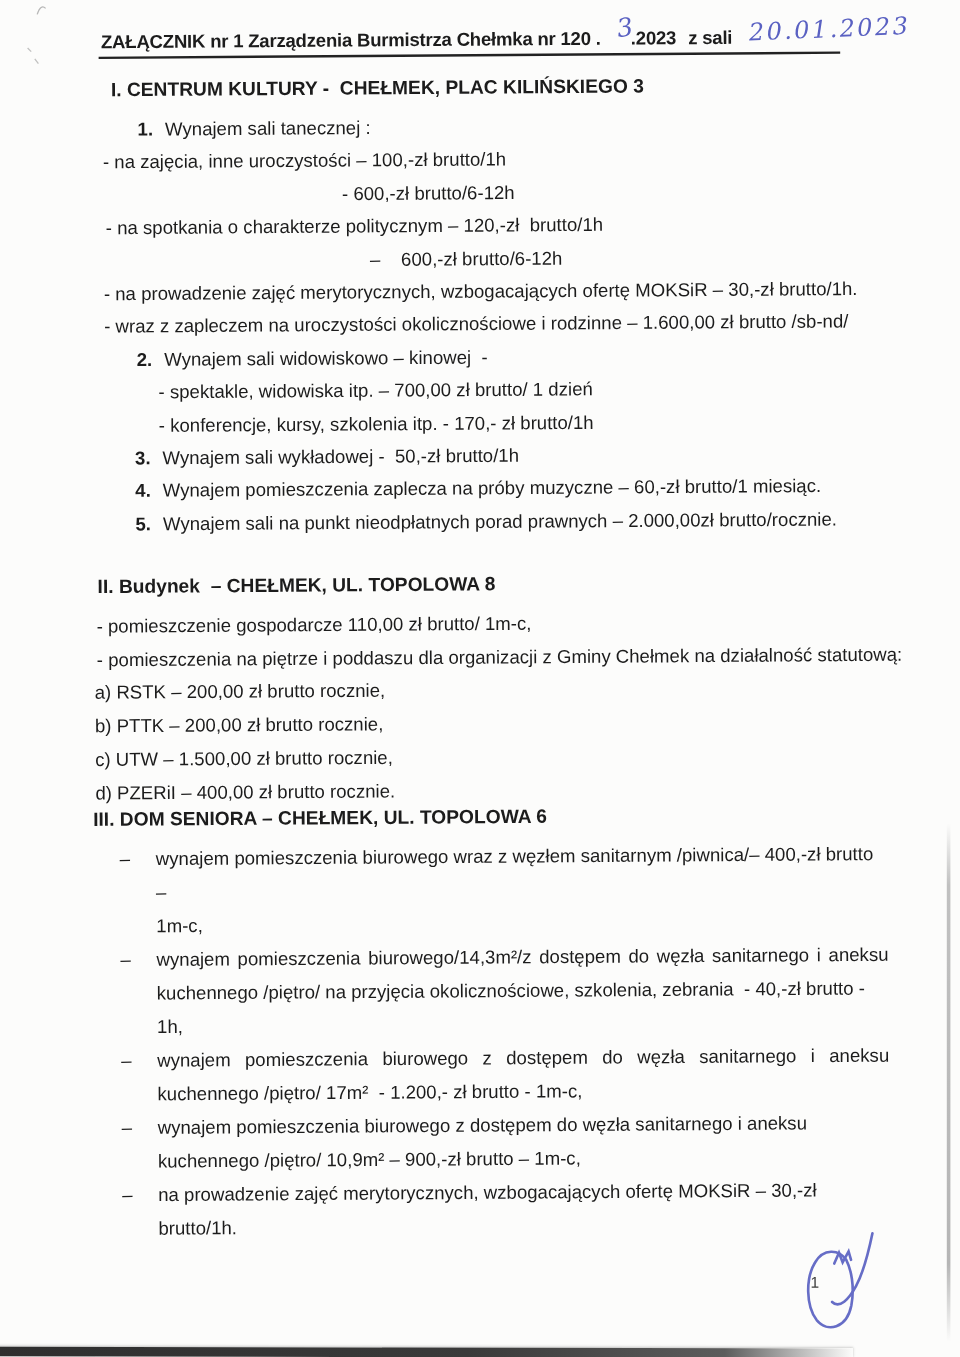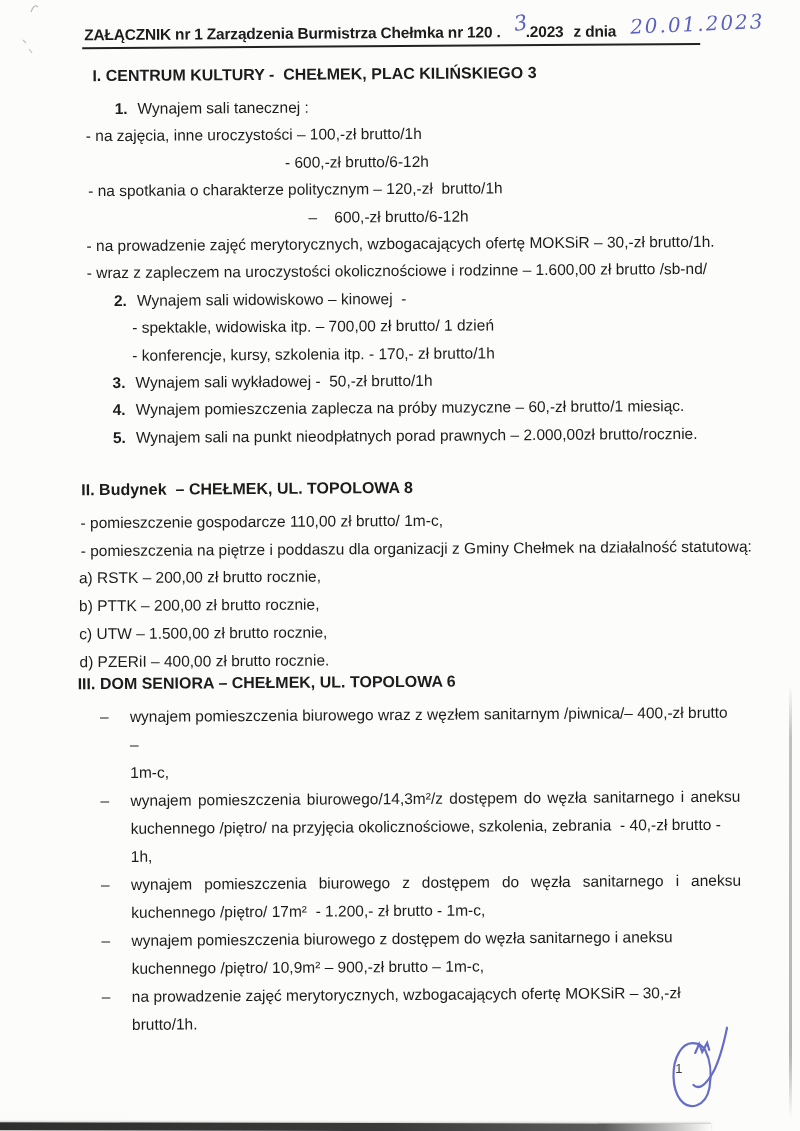--- a/index.html
+++ b/index.html
@@ -56,21 +56,21 @@
   .edge-line{position:absolute;left:789px;top:686px;width:2.5px;height:432px;
     background:linear-gradient(to bottom,rgba(190,190,190,0),#c0c0c0 12%,#b5b5b5 85%,rgba(180,180,180,0));}
   .mark{position:absolute;}
 </style>
 </head>
 <body>
 
 <div class="page">
   <div class="content">
 
-    <div class="hdr"><span>ZAŁĄCZNIK nr 1 Zarządzenia Burmistrza Chełmka nr 120 .</span><span class="hw hw-num">3</span><span>.2023</span><span class="gap-sm"></span><span>z dnia</span><span class="hw hw-date">20.01.2023</span></div>
+    <div class="hdr"><span>ZAŁĄCZNIK nr 1 Zarządzenia Burmistrza Chełmka nr 120 .</span><span class="hw hw-num">3</span><span>.2023</span><span class="gap-sm"></span><span>z sali</span><span class="hw hw-date">20.01.2023</span></div>
     <div class="hdr-underline"></div>
 
     <div class="sec sec1">
       <div class="sec-title t1">I. CENTRUM KULTURY -  CHEŁMEK, PLAC KILIŃSKIEGO 3</div>
       <div class="line pl117"><span class="num">1.</span><span>Wynajem sali tanecznej :</span></div>
       <div class="line pl88">- na zajęcia, inne uroczystości – 100,-zł brutto/1h</div>
       <div class="line pl287">- 600,-zł brutto/6-12h</div>
       <div class="line pl90">- na spotkania o charakterze politycznym – 120,-zł  brutto/1h</div>
       <div class="line pl310">–    600,-zł brutto/6-12h</div>
       <div class="line pl88">- na prowadzenie zajęć merytorycznych, wzbogacających ofertę MOKSiR – 30,-zł brutto/1h.</div>

